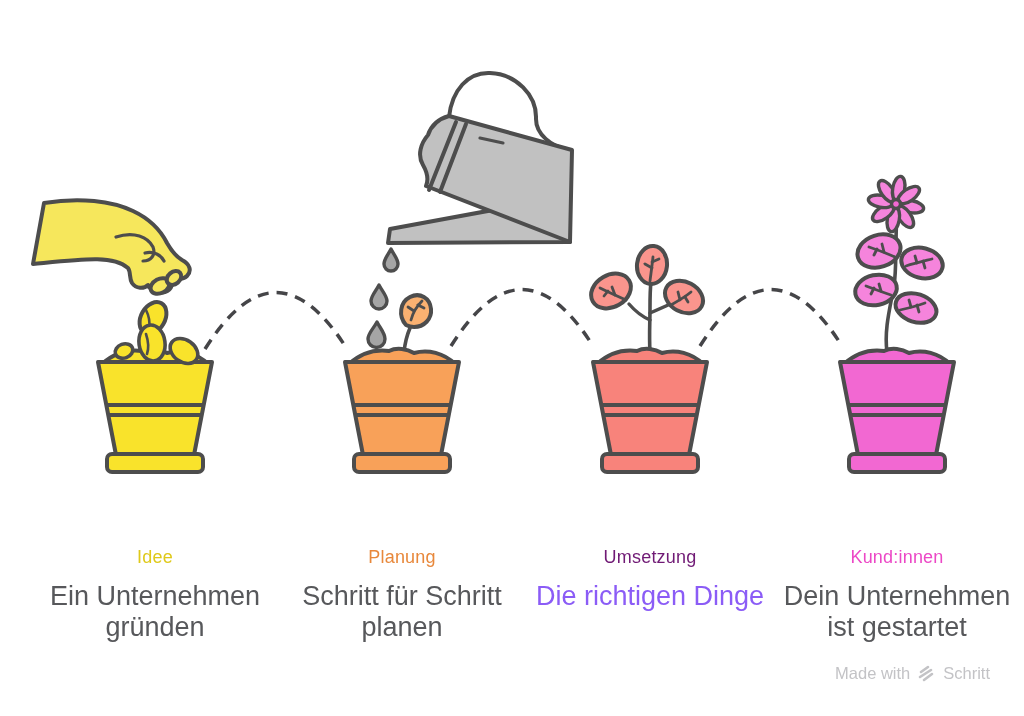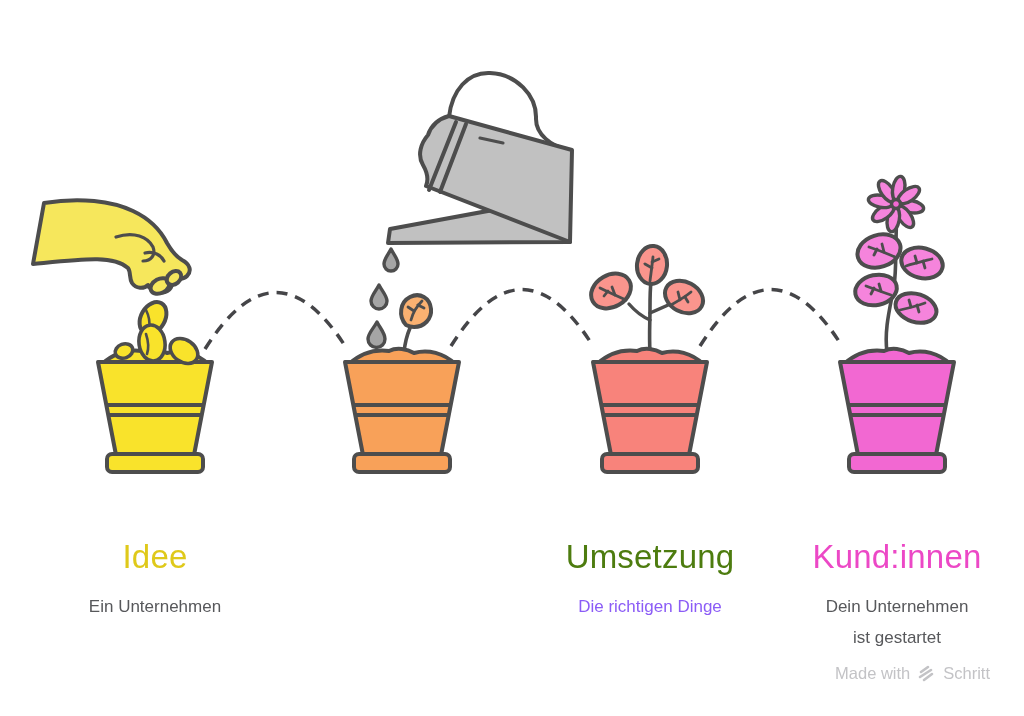--- a/index.html
+++ b/index.html
@@ -12,28 +12,28 @@
     font-family: "Liberation Sans", "DejaVu Sans", sans-serif;
   }
   #scene { position: absolute; left: 0; top: 0; display: block; }
   .stage-label {
     position: absolute;
     top: 540px;
     width: 260px;
     text-align: center;
   }
   .stage-title {
-    font-size: 33px;
+    font-size: 18px;
     font-weight: 500;
     line-height: 34px;
     letter-spacing: 0.2px;
   }
   .stage-desc {
-    margin-top: 17px;
-    font-size: 17px;
+    margin-top: 7px;
+    font-size: 27px;
     font-weight: 400;
     line-height: 31px;
   }
   .stage-label:nth-of-type(1) { left: 25px; }
   #watermark {
     position: absolute;
     top: 664px;
     right: 34px;
     display: flex;
     align-items: center;
@@ -193,24 +193,32 @@
         <ellipse cx="152" cy="343" rx="13" ry="18" transform="rotate(-8 152 343)"></ellipse>
         <path fill="none" stroke-width="2.6" d="M 146 334 C 148 340 149 348 147 354"></path>
       </g>
     </g>
   </svg>
 
   <div class="stage-label" style="left:25px">
     <div class="stage-title" style="color: rgb(223, 201, 26);">Idee</div>
     <div class="stage-desc" style="color: rgb(87, 88, 91);">
       <div>Ein Unternehmen</div>
+      <div>gründen</div>
+    </div>
+  </div>
+  <div class="stage-label" style="left:272px">
+    <div class="stage-title" style="color: rgb(232, 136, 59);">Planung</div>
+    <div class="stage-desc" style="color: rgb(87, 88, 91);">
+      <div>Schritt für Schritt</div>
+      <div>planen</div>
     </div>
   </div>
   <div class="stage-label" style="left:520px">
-    <div class="stage-title" style="color: #4d7c0f;">Umsetzung</div>
+    <div class="stage-title" style="color: #701a75;">Umsetzung</div>
     <div class="stage-desc" style="color: #8b5cf6;">
       <div>Die richtigen Dinge</div>
     </div>
   </div>
   <div class="stage-label" style="left:767px">
     <div class="stage-title" style="color: rgb(236, 72, 198);">Kund:innen</div>
     <div class="stage-desc" style="color: rgb(87, 88, 91);">
       <div>Dein Unternehmen</div>
       <div>ist gestartet</div>
     </div>

